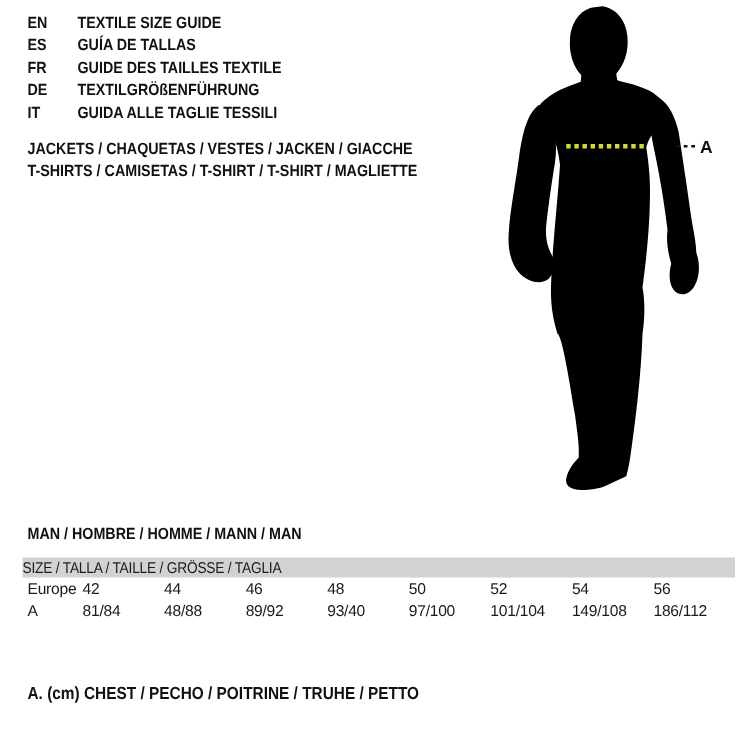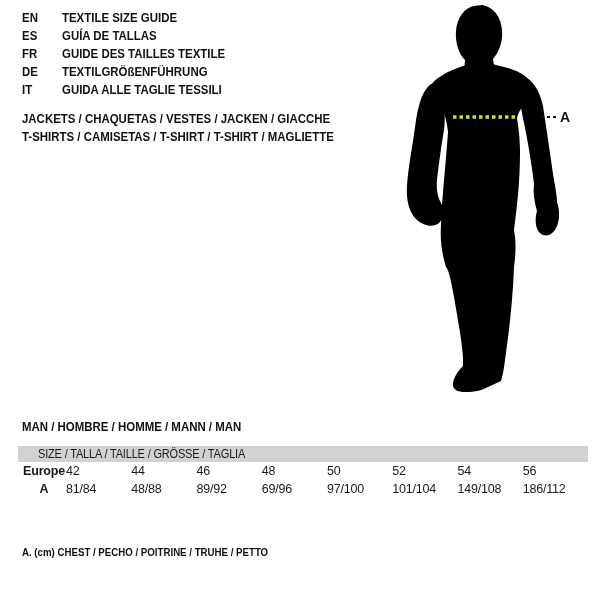--- a/index.html
+++ b/index.html
@@ -28,28 +28,28 @@
   .section-title{position:absolute;left:22px;top:419px;font-size:13px;font-weight:bold;}
 
   
   .size-table{
     position:absolute;left:18px;top:446px;width:570px;
     border-collapse:collapse;table-layout:fixed;
     font-size:12.5px;letter-spacing:-0.2px;color:#1a1a1a;
   }
   .size-table col.label-col{width:48px;}
   .size-table td{padding:0;height:16px;vertical-align:middle;font-weight:normal;}
-  .size-table td.label-cell{text-align:center;padding-left:4px;font-weight:bold;}
-  .size-table tr.header-row td{background:#d2d2d2;height:16px;text-align:left;padding-left:20px;margin-top:18px;}
+  .size-table td.label-cell{text-align:left;padding-left:4px;}
+  .size-table tr.header-row td{background:#d2d2d2;height:16px;text-align:left;padding-left:0;margin-top:18px;}
   .size-table tr.band td{background:#f0f0f0;}
   .size-table tr.row-europe td{height:17px;}
   .size-table tr.row-chest td{height:19px;}
 
   
-  .footnote{position:absolute;left:22px;top:546px;font-size:11px;font-weight:bold;}
+  .footnote{position:absolute;left:22px;top:546px;font-size:14px;font-weight:bold;}
 </style>
 </head>
 <body>
 
 <div class="lang-list">
   <div class="lang-row">
     <span class="lang-code cx">EN</span>
     <span class="lang-label cx">TEXTILE SIZE GUIDE</span>
   </div>
   <div class="lang-row">
@@ -164,21 +164,21 @@
     <td>50</td>
     <td>52</td>
     <td>54</td>
     <td>56</td>
   </tr>
   <tr class="row-chest">
     <td class="label-cell">A</td>
     <td>81/84</td>
     <td>48/88</td>
     <td>89/92</td>
-    <td>69/96</td>
+    <td>93/40</td>
     <td>97/100</td>
     <td>101/104</td>
     <td>149/108</td>
     <td>186/112</td>
   </tr>
 </tbody>
   </table>
 
 <div class="footnote">
   <span class="cx">A. (cm) CHEST / PECHO / POITRINE / TRUHE / PETTO</span>

